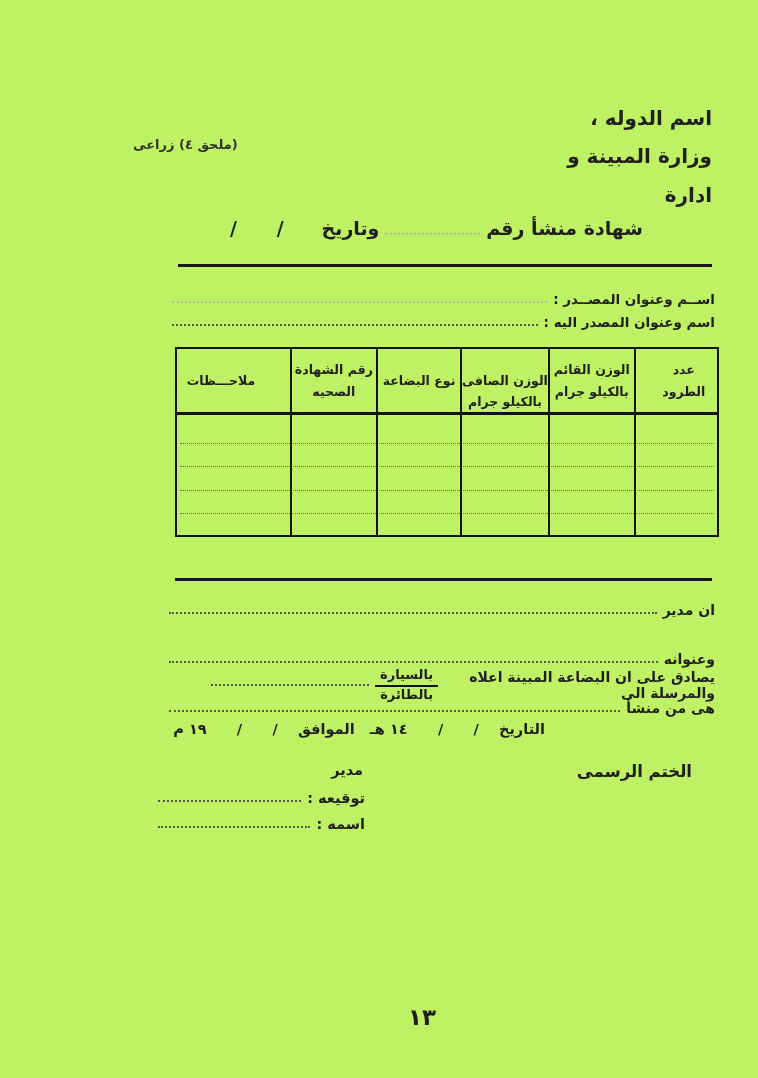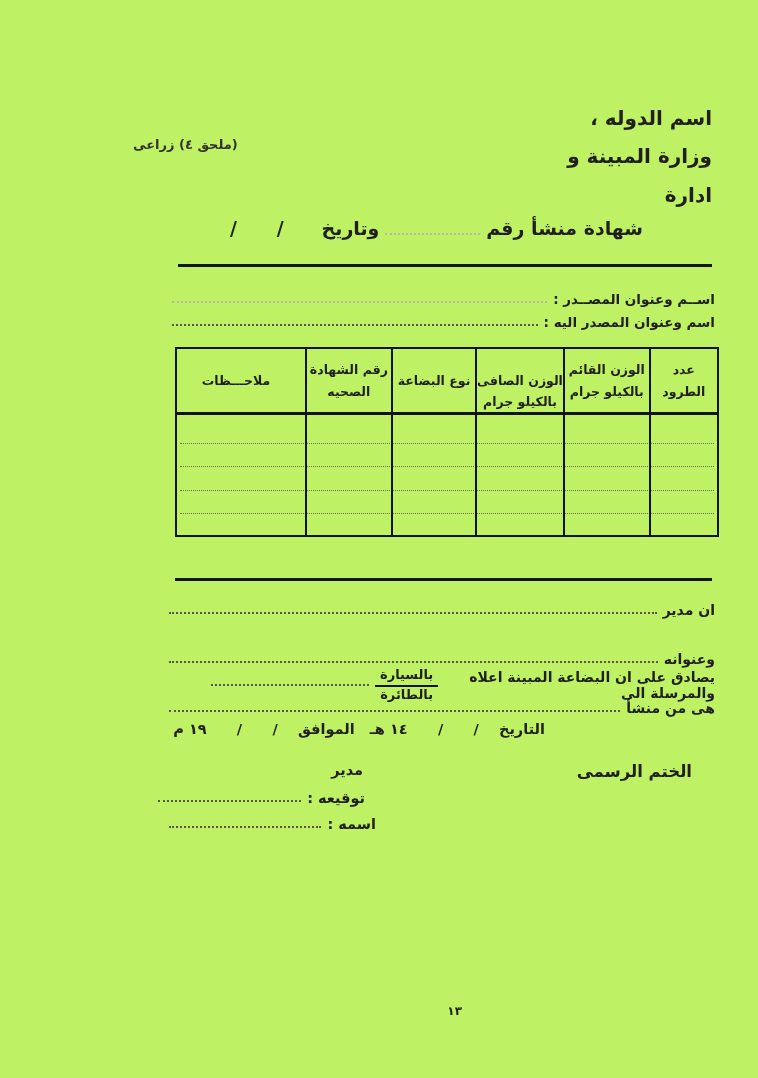--- a/index.html
+++ b/index.html
@@ -32,34 +32,34 @@
   
   .ctable{border:2.5px solid #14130f;direction:rtl;display:flex;flex-direction:column;}
   .hrow{display:flex;direction:rtl;height:63px;border-bottom:3px solid #14130f;}
   .hcell{display:flex;flex-direction:column;align-items:center;justify-content:center;
          font-size:12.5px;font-weight:700;line-height:1.7;text-align:center;}
   .hrow > .hcell:not(:last-child){border-left:2px solid #14130f;}
   .brow{position:relative;flex:1;}
   .dotline{position:absolute;left:3px;right:3px;height:0;border-top:1.6px dotted #6e6c63;}
   .bcols{position:absolute;inset:0;display:flex;direction:rtl;}
   .bcols > .bcell:not(:last-child){border-left:2px solid #14130f;}
-  .c0{flex:0 0 12.3%;} .c1{flex:0 0 15.5%;} .c2{flex:0 0 15.9%;justify-content:flex-end;}
+  .c0{flex:0 0 12.3%;padding-left:15px;} .c1{flex:0 0 15.5%;} .c2{flex:0 0 15.9%;justify-content:flex-end;}
   .c3{flex:0 0 15.2%;} .c4{flex:0 0 15.6%;} .c5{flex:0 0 25.5%;}
 
   
   .decl{font-size:14px;font-weight:700;}
   .fracline{align-items:center;}
   .frac{display:inline-flex;flex-direction:column;align-items:center;font-size:13px;font-weight:700;line-height:1.25;}
   .frac .top{border-bottom:2px solid #14130f;padding:0 5px 1px 5px;}
   .dateline{white-space:pre;font-size:14.5px;font-weight:700;direction:rtl;}
 
   
   .seal{font-size:16.5px;font-weight:700;}
   .siglabel{font-size:14.5px;font-weight:700;}
-  .pagenum{font-size:12px;font-weight:700;text-align:right;}
+  .pagenum{font-size:23px;font-weight:700;text-align:left;}
 </style>
 </head>
 <body>
 
 <div class="page">
 
   <div class="abs hdr-line rtl" style="top:106px;right:46px;">اسم الدوله ،</div>
   <div class="abs annex rtl" style="top:137px;left:133px;">(ملحق ٤) زراعى</div>
   <div class="abs hdr-line rtl" style="top:144px;right:46px;">وزارة المبينة و</div>
   <div class="abs hdr-line rtl" style="top:183px;right:46px;">ادارة</div>
@@ -153,20 +153,20 @@
 
   <div class="abs dateline" style="top:721px;right:213px;">التاريخ    /      /      ١٤ هـ   الموافق    /      /      ١٩ م</div>
 
   <div class="abs seal rtl" style="top:762px;right:66px;">الختم الرسمى</div>
   <div class="abs siglabel rtl" style="top:762px;right:395px;">مدير</div>
 
   <div class="abs fieldline" style="top:790px;left:152px;width:213px;font-size:14.5px;">
     <span>توقيعه :</span>
     <span class="leader"></span>
   </div>
-  <div class="abs fieldline" style="top:816px;left:163px;width:213px;font-size:14.5px;">
+  <div class="abs fieldline" style="top:816px;left:152px;width:213px;font-size:14.5px;">
     <span>اسمه :</span>
     <span class="leader"></span>
   </div>
 
   <div class="abs pagenum" style="top:1004px;left:408px;width:54px;">١٣</div>
 
 </div>
 
 </body></html>

